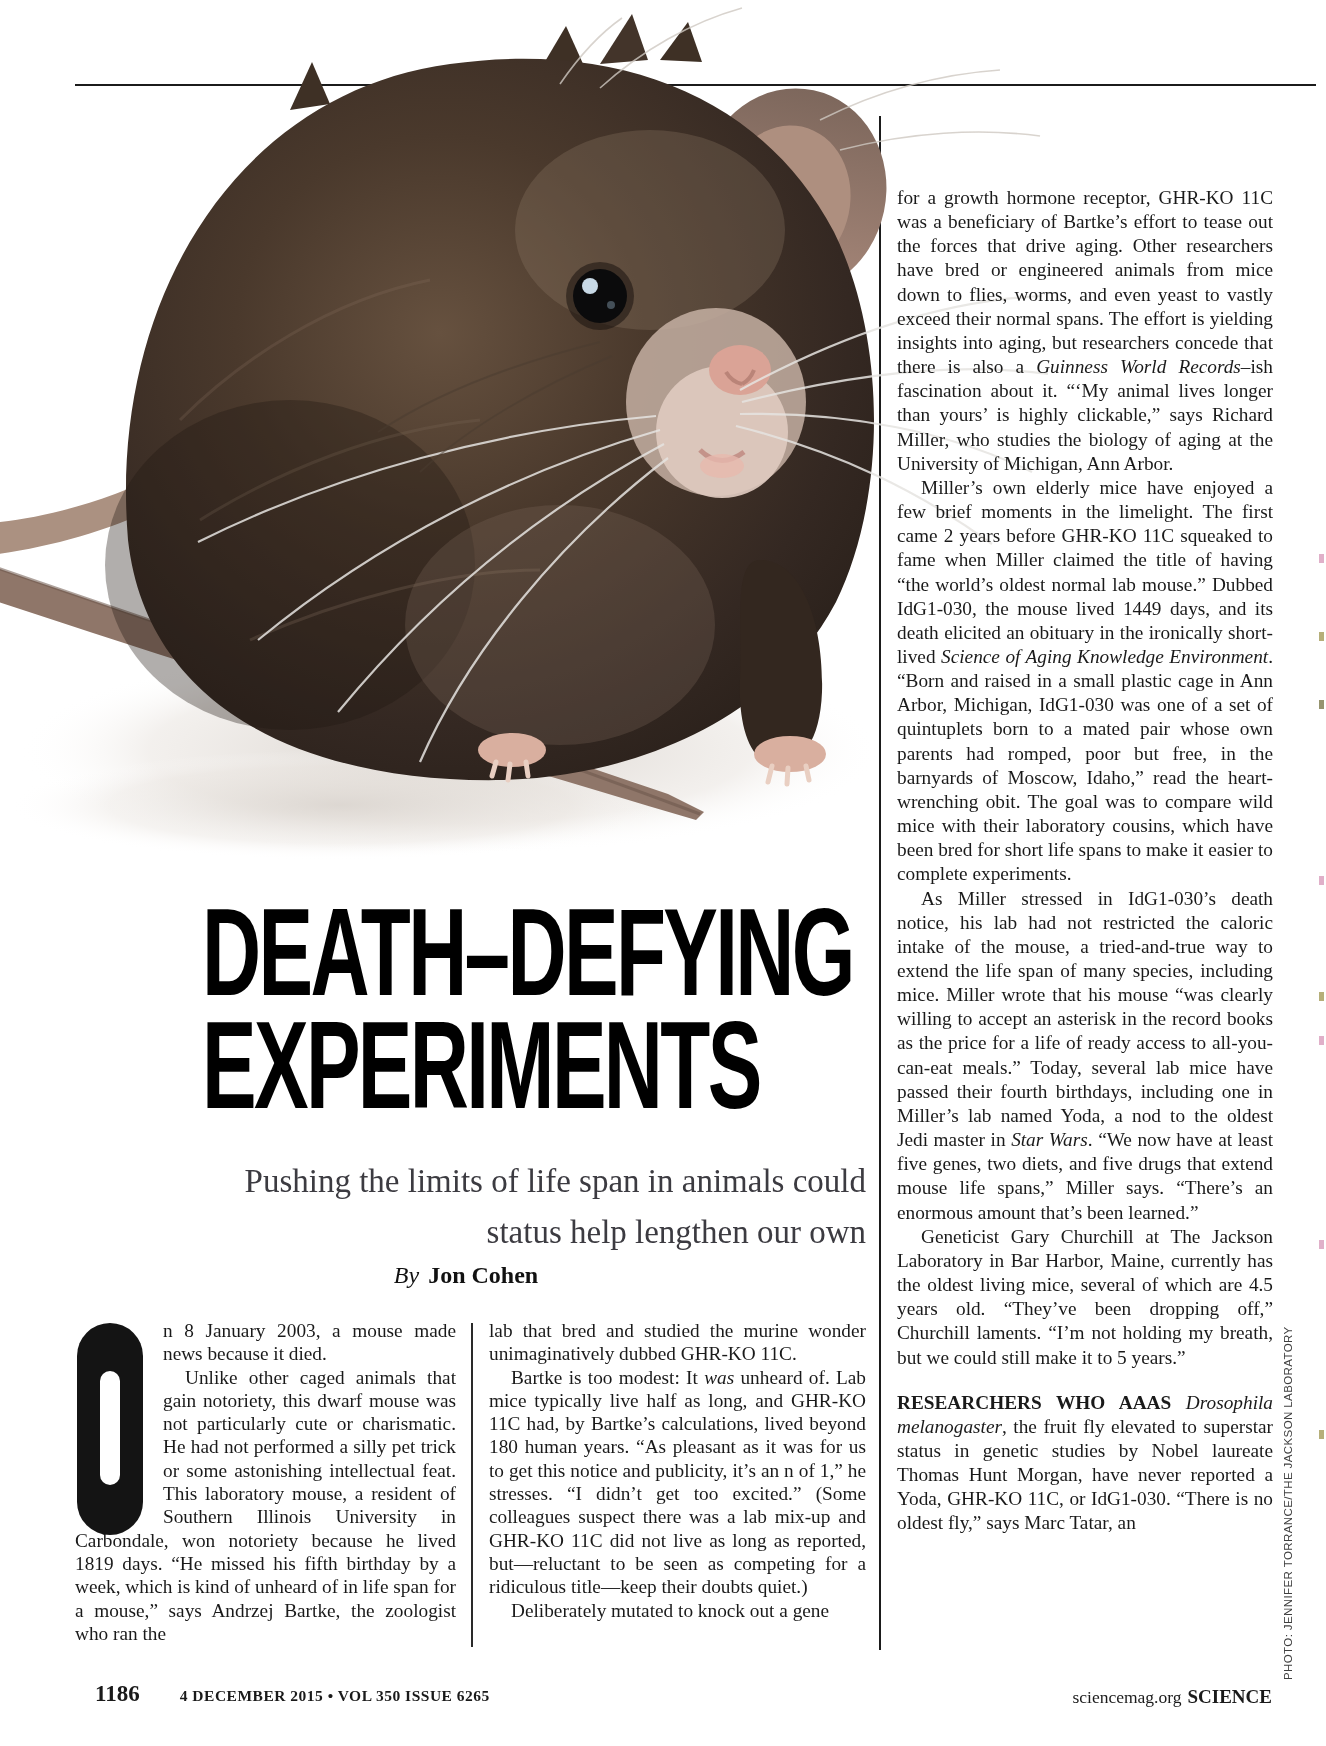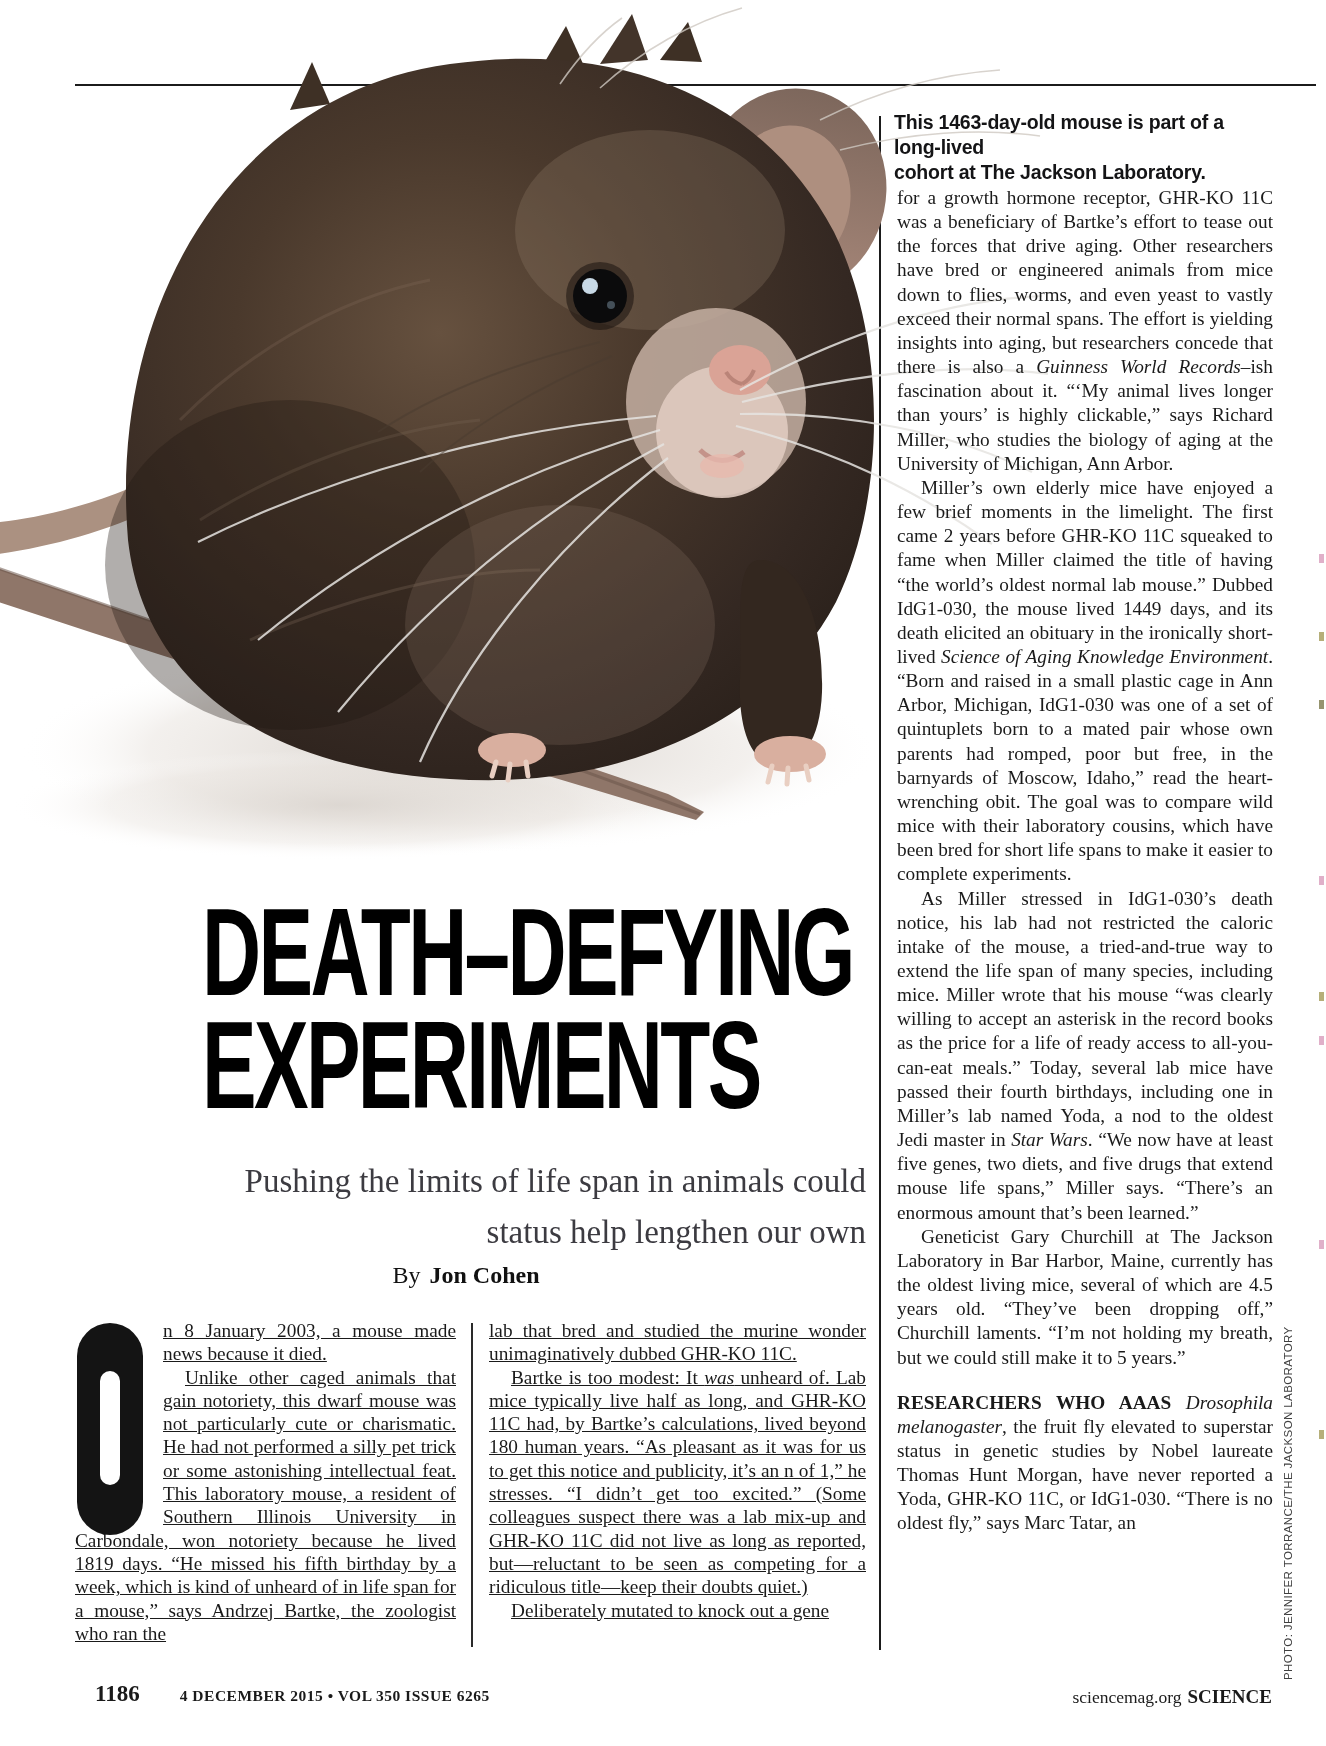--- a/index.html
+++ b/index.html
@@ -31,28 +31,28 @@
   .col3 p.section{text-indent:0;margin-top:21px;}
   
   .headline{position:absolute;left:66px;top:896px;width:800px;text-align:right;z-index:3;
     font-family:"Liberation Sans",sans-serif;font-weight:bold;color:#000000;}
   .headline .hl{display:block;font-size:124px;line-height:113px;letter-spacing:-4px;
     transform:scaleX(.66);transform-origin:50% 50%;white-space:nowrap;}
   .subtitle{position:absolute;left:66px;top:1156px;width:800px;text-align:right;z-index:3;
     font-size:33px;line-height:51px;color:#3c3b41;}
   .byline{position:absolute;left:66px;top:1262px;width:800px;text-align:center;z-index:3;
     font-size:24px;color:#111;}
-  .byline .by{margin-right:9px;}
+  .byline .by{font-style:italic;margin-right:9px;}
   .byline .name{font-weight:bold;}
   
   .col1{position:absolute;left:75px;top:1319px;width:381px;z-index:3;
     font-size:19.3px;line-height:23.3px;text-align:justify;hyphens:auto;-webkit-hyphens:auto;}
   .col2{position:absolute;left:489px;top:1319px;width:377px;z-index:3;
     font-size:19.3px;line-height:23.3px;text-align:justify;hyphens:auto;-webkit-hyphens:auto;}
-  .col1 p,.col2 p{margin:0;text-decoration:underline;}
+  .col1 p,.col2 p{margin:0;}
   .col1 p.indent,.col2 p.indent{text-indent:22px;}
   
   .dropcap{float:left;width:86px;height:205px;margin:2px 0 0 2px;position:relative;}
   .dropcap .o-outer{position:absolute;left:0;top:2px;width:66px;height:212px;background:#141414;border-radius:33px;}
   .dropcap .o-inner{position:absolute;left:23px;top:50px;width:20px;height:114px;background:#ffffff;border-radius:10px;}
   .dropcap .sr{position:absolute;opacity:0;font-size:10px;}
   
   .footer-left{position:absolute;left:67px;top:1681px;z-index:3;white-space:nowrap;}
   .footer-left .pageno{font-weight:bold;font-size:23px;margin-right:40px;margin-left:28px;}
   .footer-left .issue{font-weight:bold;font-size:15.5px;letter-spacing:.5px;}
@@ -174,24 +174,20 @@
       <path d="M 612 356 C 540 386 470 426 420 472"></path>
     </g>
     <g stroke="#cfc9c2" stroke-width="1.6" fill="none" opacity=".8">
       <path d="M 600 88 C 642 50 692 22 742 8"></path>
       <path d="M 560 84 C 582 52 602 32 622 18"></path>
       <path d="M 820 120 C 880 90 940 74 1000 70"></path>
       <path d="M 840 150 C 910 132 980 128 1040 136"></path>
     </g>
   </svg>
 
-  <div class="caption">
-    <div>This 1463-day-old mouse is part of a long-lived</div>
-    <div>cohort at The Jackson Laboratory.</div>
-  </div>
 
   <div class="col3">
     <p class="first"><span>for a growth hormone receptor, GHR-KO 11C was a beneficiary of Bartke’s effort to tease out the forces that drive aging. Other researchers have bred or engineered animals from mice down to flies, worms, and even yeast to vastly exceed their normal spans. The effort is yielding insights into aging, but researchers concede that there is also a </span><span class="rt-i">Guinness World Records</span><span>–ish fascination about it. “‘My animal lives longer than yours’ is highly clickable,” says Richard Miller, who studies the biology of aging at the University of Michigan, Ann Arbor.</span></p>
     <p><span>Miller’s own elderly mice have enjoyed a few brief moments in the limelight. The first came 2 years before GHR-KO 11C squeaked to fame when Miller claimed the title of having “the world’s oldest normal lab mouse.” Dubbed IdG1-030, the mouse lived 1449 days, and its death elicited an obituary in the ironically short-lived </span><span class="rt-i">Science of Aging Knowledge Environment</span><span>. “Born and raised in a small plastic cage in Ann Arbor, Michigan, IdG1-030 was one of a set of quintuplets born to a mated pair whose own parents had romped, poor but free, in the barnyards of Moscow, Idaho,” read the heart-wrenching obit. The goal was to compare wild mice with their laboratory cousins, which have been bred for short life spans to make it easier to complete experiments.</span></p>
     <p><span>As Miller stressed in IdG1-030’s death notice, his lab had not restricted the caloric intake of the mouse, a tried-and-true way to extend the life span of many species, including mice. Miller wrote that his mouse “was clearly willing to accept an asterisk in the record books as the price for a life of ready access to all-you-can-eat meals.” Today, several lab mice have passed their fourth birthdays, including one in Miller’s lab named Yoda, a nod to the oldest Jedi master in </span><span class="rt-i">Star Wars</span><span>. “We now have at least five genes, two diets, and five drugs that extend mouse life spans,” Miller says. “There’s an enormous amount that’s been learned.”</span></p>
     <p><span>Geneticist Gary Churchill at The Jackson Laboratory in Bar Harbor, Maine, currently has the oldest living mice, several of which are 4.5 years old. “They’ve been dropping off,” Churchill laments. “I’m not holding my breath, but we could still make it to 5 years.”</span></p>
     <p class="section"><span class="rt-b">RESEARCHERS WHO AAAS </span><span class="rt-i">Drosophila melanogaster</span><span>, the fruit fly elevated to superstar status in genetic studies by Nobel laureate Thomas Hunt Morgan, have never reported a Yoda, GHR-KO 11C, or IdG1-030. “There is no oldest fly,” says Marc Tatar, an</span></p>
   </div>
 
   <div class="headline">

